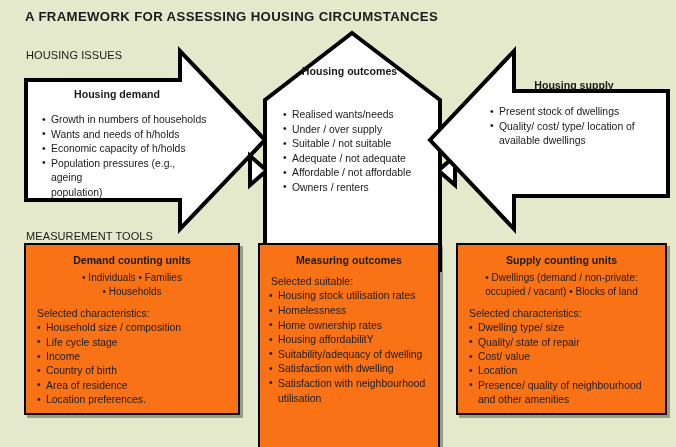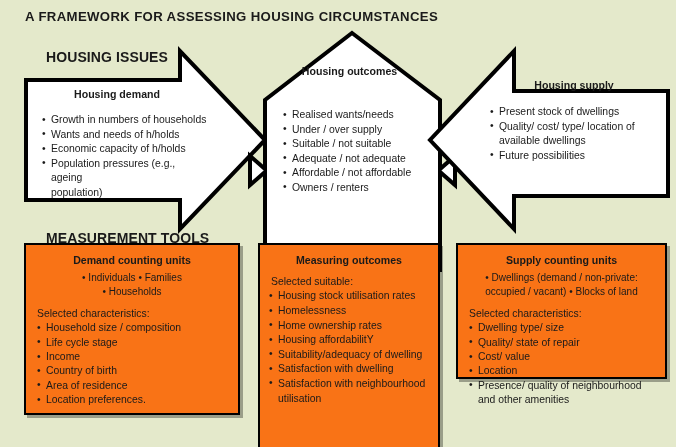--- a/index.html
+++ b/index.html
@@ -27,25 +27,24 @@
     position: absolute;
     left: 25px;
     top: 9px;
     font-size: 13.2px;
     font-weight: bold;
     letter-spacing: 0.35px;
     white-space: nowrap;
   }
   .section-label {
     position: absolute;
-    font-size: 14px;
-    font-weight: bold;
+    font-size: 11px;
+    font-weight: normal;
     letter-spacing: 0.1px;
     white-space: nowrap;
-    margin-left: 20px;
   }
   #lbl-housing-issues { left: 26px; top: 49px; }
   #lbl-measurement-tools { left: 26px; top: 230px; }
 
   
   #shapes {
     position: absolute;
     left: 0; top: 0;
     width: 676px;
     height: 447px;
@@ -101,21 +100,21 @@
   .card {
     position: absolute;
     background: #f97316;
     border: 2.2px solid #000000;
     box-shadow: 3px 3px 0 rgba(0,0,0,0.32);
     box-sizing: border-box;
     padding: 8px 9px 7px 9px;
   }
   #card-demand  { left: 24px;  top: 243px; width: 216px; height: 172px; }
   #card-measure { left: 258px; top: 243px; width: 182px; height: 208px; }
-  #card-supply  { left: 456px; top: 243px; width: 211px; height: 136px; }
+  #card-supply  { left: 456px; top: 243px; width: 211px; height: 172px; }
 
   .card-title {
     font-size: 10.6px;
     font-weight: bold;
     text-align: center;
     margin: 1px 0 5px 0;
     white-space: nowrap;
   }
   .center-line {
     font-size: 10px;
@@ -204,21 +203,20 @@
     <li>Adequate / not adequate</li>
     <li>Affordable / not affordable</li>
     <li>Owners / renters</li>
   </ul>
 
   <div class="ov ov-title" id="supply-title">Housing supply</div>
   <ul class="ov-list ov" id="supply-list">
     <li>Present stock of dwellings</li>
     <li>Quality/ cost/ type/ location of</li>
     <li class="cont">available dwellings</li>
-    <li>Future possibilities</li>
   </ul>
 
   <div class="card" id="card-demand">
     <div class="card-title">Demand counting units</div>
     <div class="center-line">• Individuals   • Families</div>
     <div class="center-line">• Households</div>
     <div class="lead">Selected characteristics:</div>
     <ul class="blist">
       <li>Household size / composition</li>
       <li>Life cycle stage</li>

